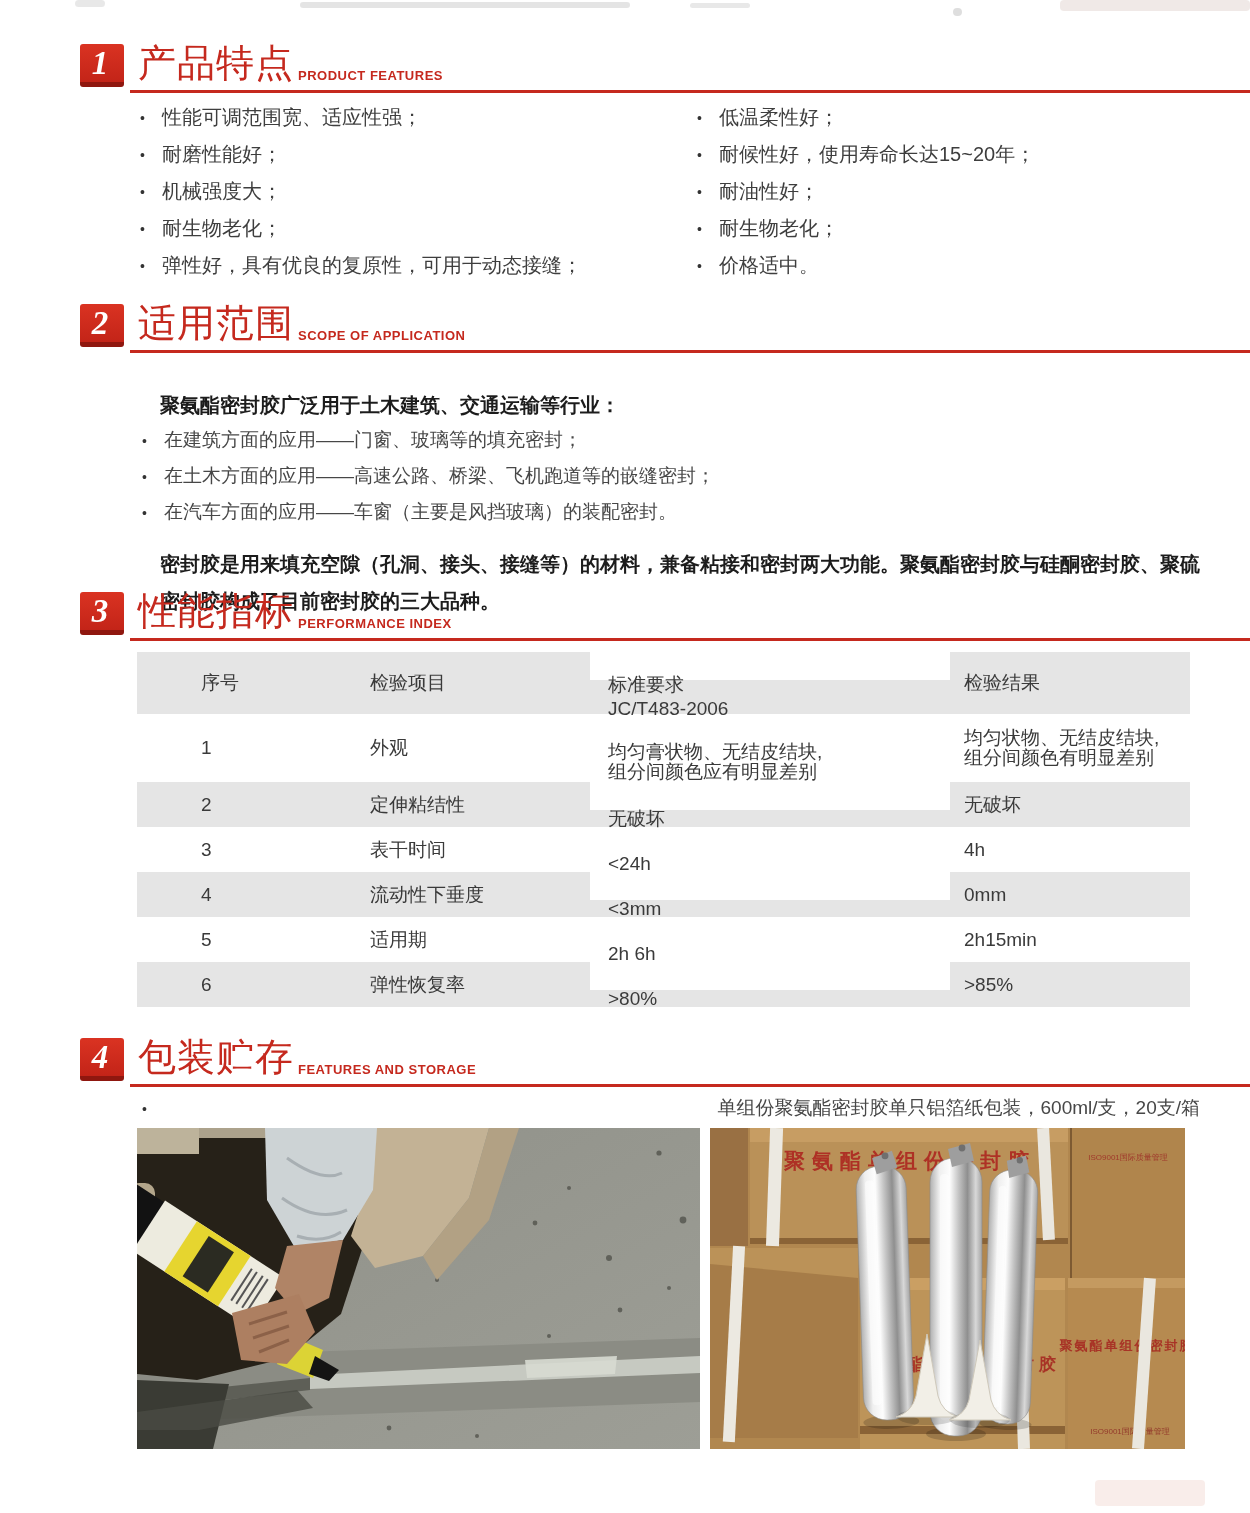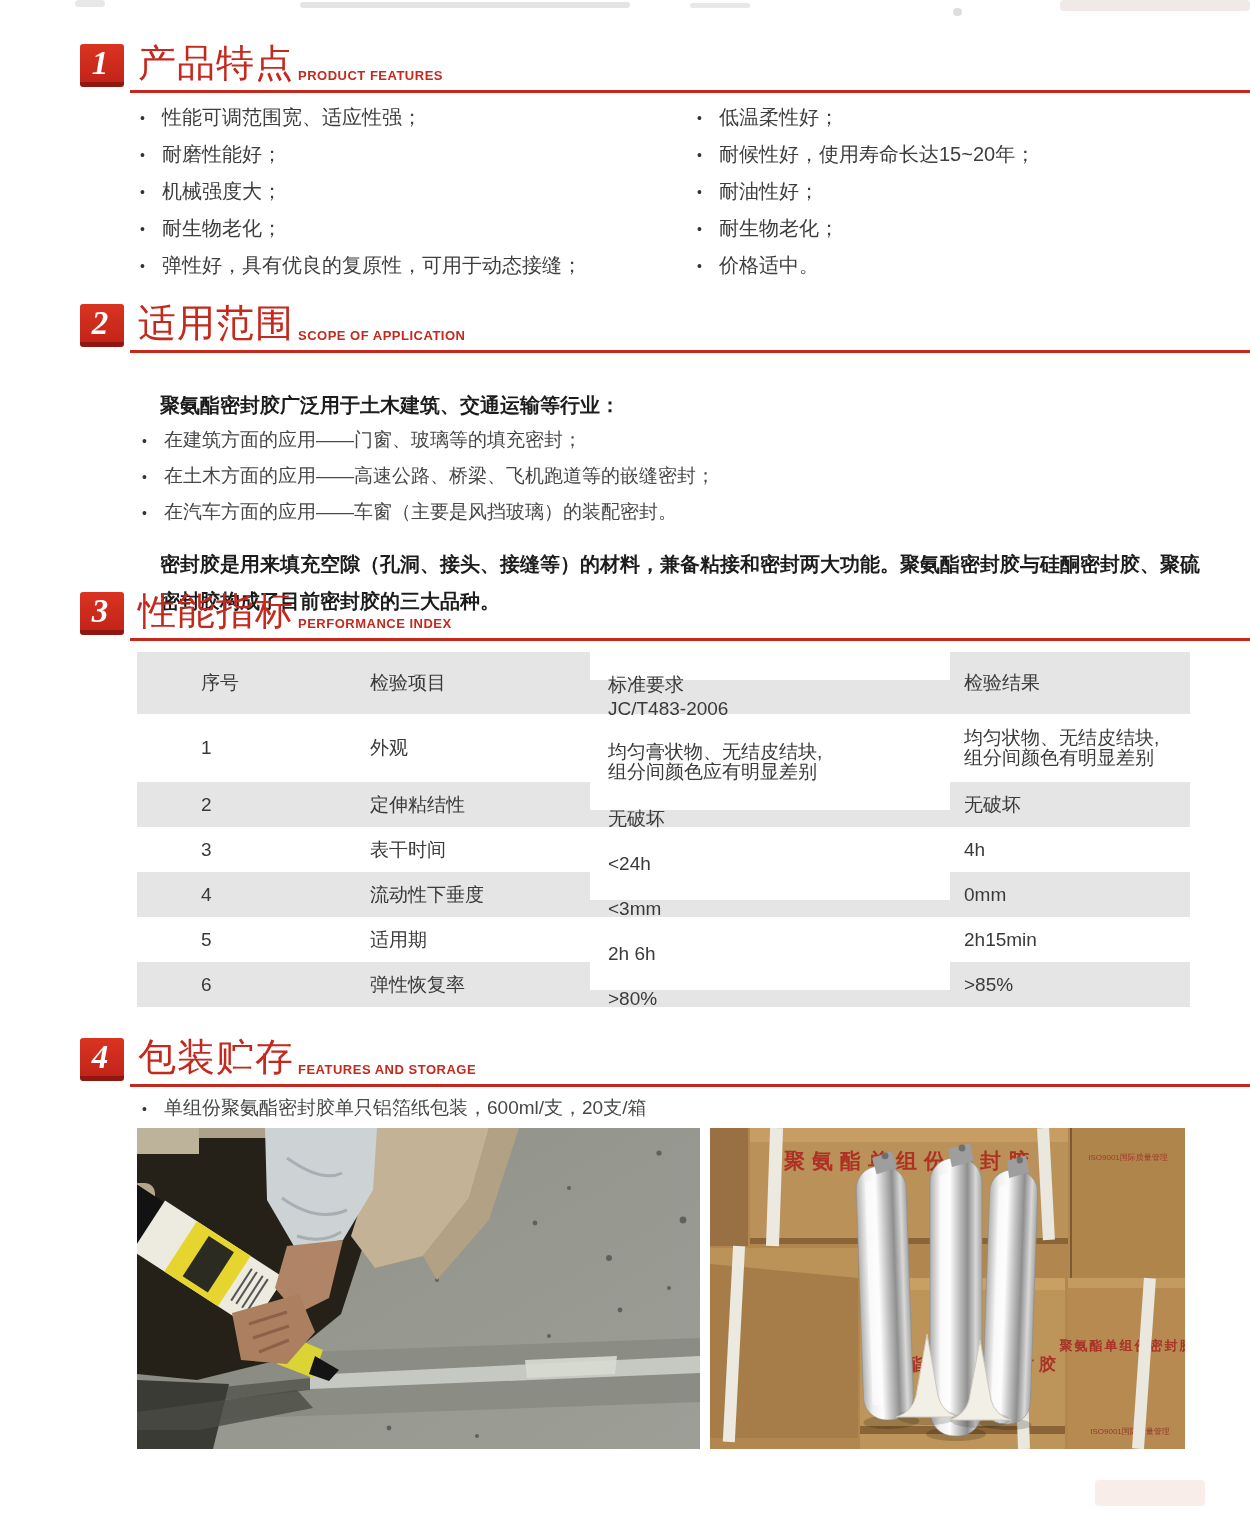--- a/index.html
+++ b/index.html
@@ -158,21 +158,21 @@
 
   <div class="sec-head" style="top:1038px;">
     <div class="num-box">
         <span>4</span>
       </div>
     <div class="title-zh" style="left:58px;">包装贮存</div>
     <div class="title-en" style="left:218px;">FEATURES AND STORAGE</div>
     <div class="head-line"></div>
   </div>
 
-  <ul class="blist s-list" style="left:140px;top:1090px;width:1060px;">
+  <ul class="blist s-list" style="left:140px;top:1090px;width:1060px;text-align:right;">
     <li>单组份聚氨酯密封胶单只铝箔纸包装，600ml/支，20支/箱</li>
   </ul>
 
   <div class="photo" style="left:137px;width:563px;">
     <svg width="563" height="321" viewBox="0 0 563 321" xmlns="http://www.w3.org/2000/svg">
       <defs>
         <linearGradient id="conc" x1="0" y1="0" x2="1" y2="1">
           <stop offset="0" stop-color="#8f9088"></stop>
             <stop offset="1" stop-color="#9d9e96"></stop>
         </linearGradient>

